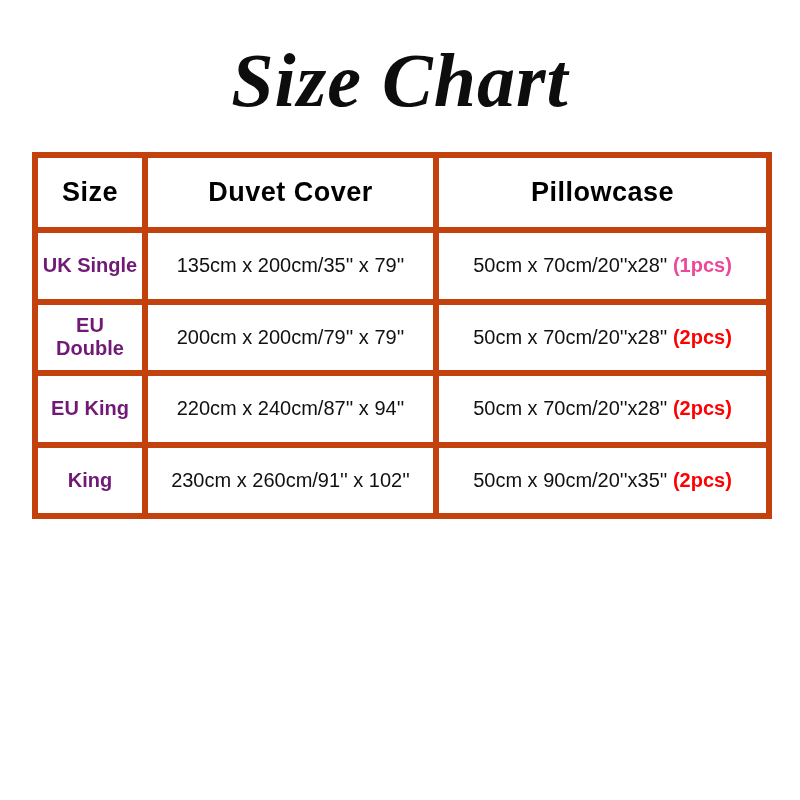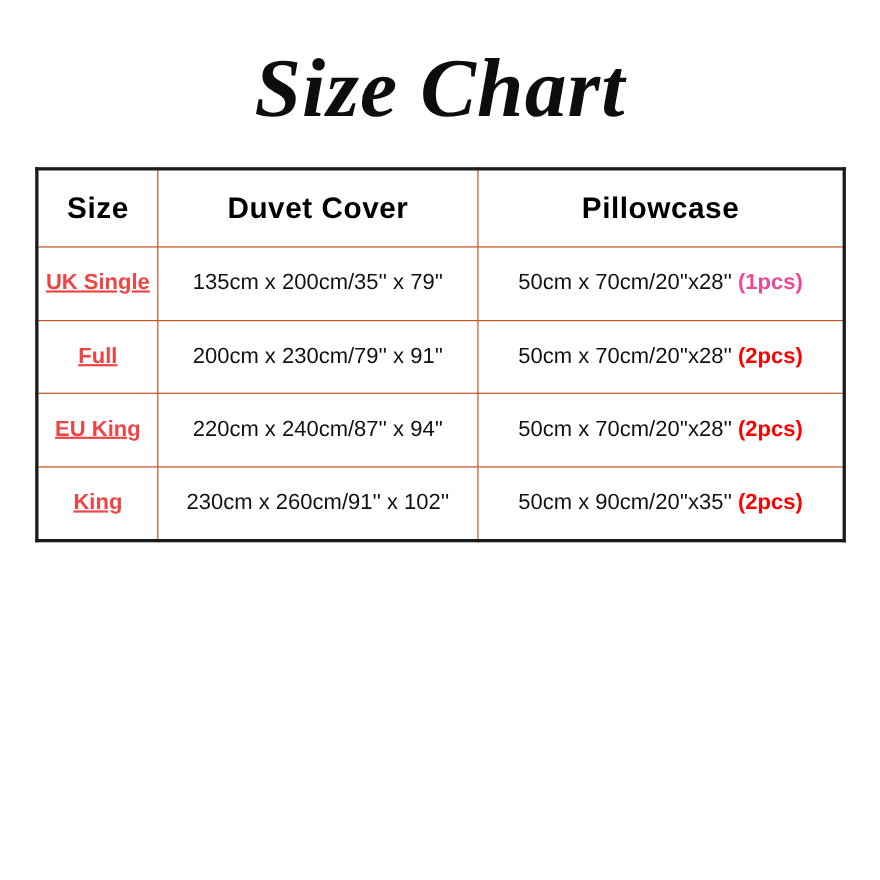--- a/index.html
+++ b/index.html
@@ -36,43 +36,42 @@
     position: absolute;
     top: 152px;
     left: 32px;
     width: 734px;
     border-collapse: collapse;
     table-layout: fixed;
     border: 3px solid #1b1b1b;
   }
   table.size-chart th,
   table.size-chart td {
-    border: 1px solid #c2410c;
+    border: 6px solid #c2410c;
     text-align: center;
     vertical-align: middle;
     padding: 0 4px;
     background: #ffffff;
   }
   table.size-chart thead th {
     height: 69px;
     font-size: 27px;
     font-weight: bold;
     letter-spacing: 0.5px;
   }
   table.size-chart tbody td {
     height: 65.5px;
     font-size: 20px;
     font-weight: normal;
     color: #111111;
   }
   table.size-chart tbody td.size-cell {
     font-weight: bold;
     font-size: 20px;
-    color: #ef4444;
-    text-decoration: underline;
+    color: #701a75;
   }
   .pcs {
     color: #ff0000;
     font-weight: bold;
   }
   col.c-size   { width: 110px; }
   col.c-duvet  { width: 291px; }
   col.c-pillow { width: 333px; }
 </style>
 </head>
@@ -95,22 +94,22 @@
         <th>Pillowcase</th>
       </tr>
     </thead>
     <tbody>
         <tr>
           <td class="size-cell">UK Single</td>
           <td class="duvet-cell">135cm x 200cm/35'' x 79''</td>
           <td class="pillow-cell"><span>50cm x 70cm/20''x28''</span> <span class="pcs" style="color: #ec4899;">(1pcs)</span></td>
         </tr>
         <tr>
-          <td class="size-cell">Full</td>
-          <td class="duvet-cell">200cm x 230cm/79'' x 91''</td>
+          <td class="size-cell">EU Double</td>
+          <td class="duvet-cell">200cm x 200cm/79'' x 79''</td>
           <td class="pillow-cell"><span>50cm x 70cm/20''x28''</span> <span class="pcs" style="color: rgb(255, 0, 0);">(2pcs)</span></td>
         </tr>
         <tr>
           <td class="size-cell">EU King</td>
           <td class="duvet-cell">220cm x 240cm/87'' x 94''</td>
           <td class="pillow-cell"><span>50cm x 70cm/20''x28''</span> <span class="pcs" style="color: rgb(255, 0, 0);">(2pcs)</span></td>
         </tr>
         <tr>
           <td class="size-cell">King</td>
           <td class="duvet-cell">230cm x 260cm/91'' x 102''</td>

